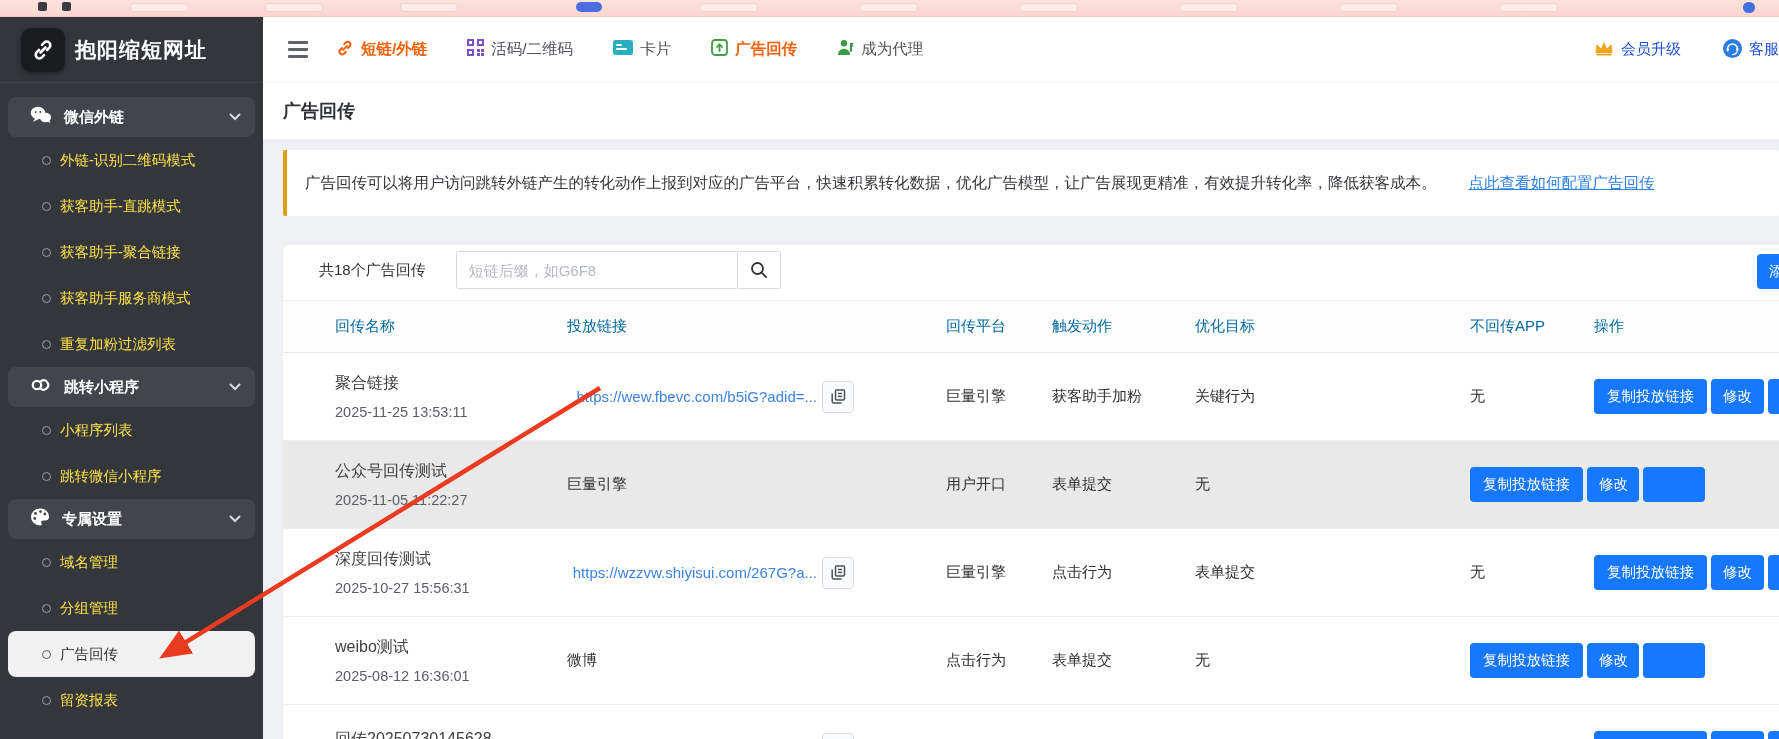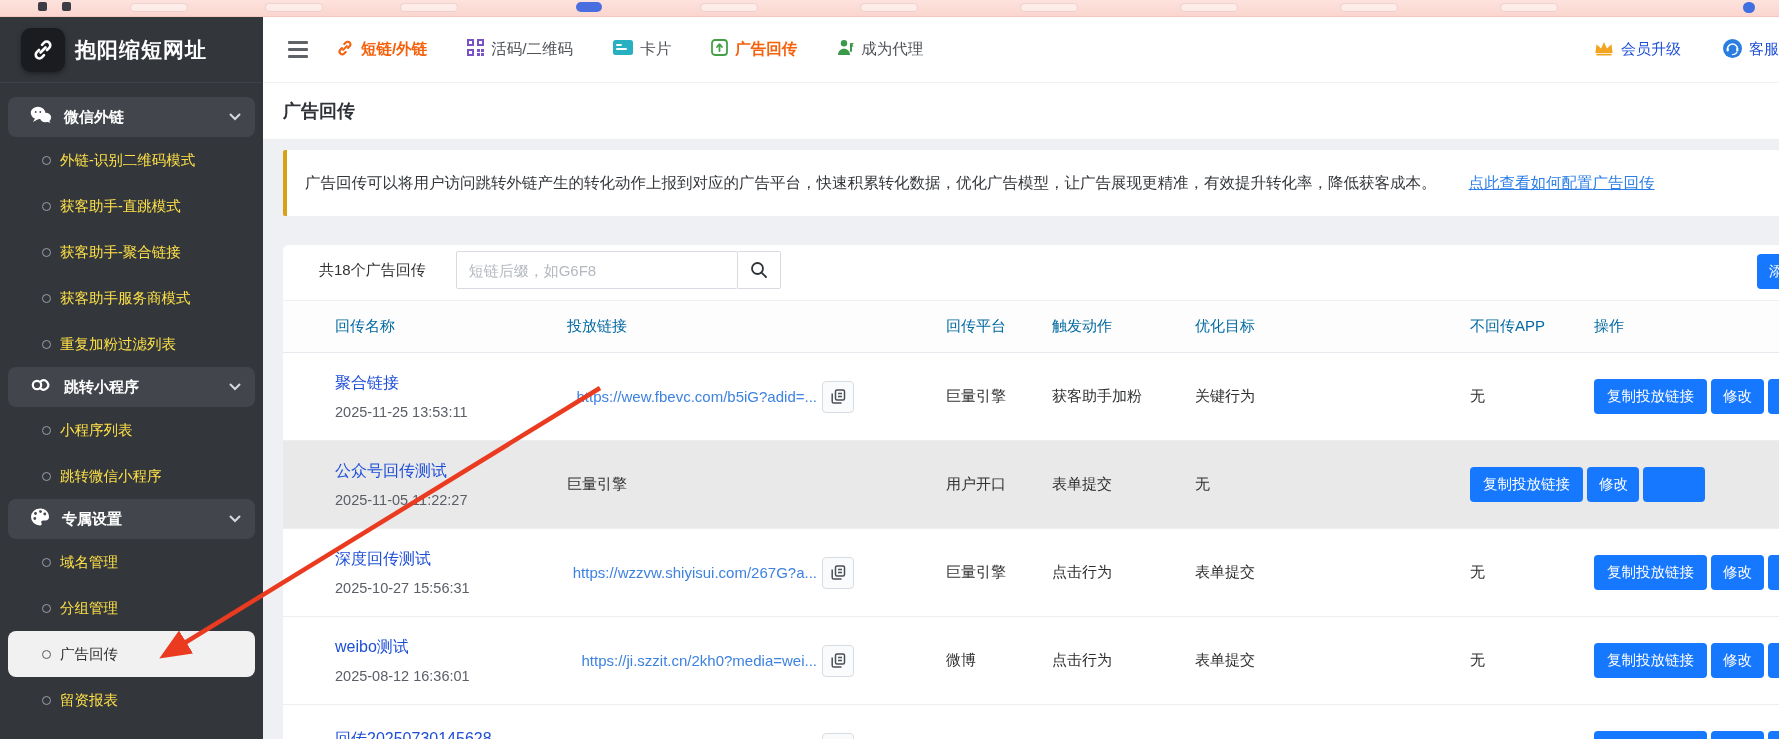--- a/index.html
+++ b/index.html
@@ -73,21 +73,21 @@
   
   .table { margin-top:11px; }
   .t-head, .t-row { display:grid; grid-template-columns:232px 379px 106px 143px 275px 124px auto;
     padding-left:52px; align-items:center; }
   .t-head { height:53px; border-top:1px solid #eef0f3; border-bottom:1px solid #e6e9ee; background:#fdfdfd; }
   .t-head > div { font-size:15px; font-weight:400; color:#0369a1; }
   .t-row { height:88px; border-bottom:1px solid #eceef2; background:#fff; }
   .t-row.hovered { background:#e9e9e9; }
   .cell-name { display:flex; flex-direction:column; justify-content:center; gap:10px; height:100%; }
   .t-row.partial .cell-name { justify-content:flex-start; padding-top:24px; }
-  .row-title { font-size:16px; color:#1d4ed8; }
+  .row-title { font-size:16px; color:#404040; }
   .row-date { font-size:14.5px; color:#5a5e66; }
   .cell-link { display:flex; align-items:center; }
   .link-text { font-size:15px; color:#3d82e0; cursor:pointer; width:250px; text-align:right; white-space:nowrap; overflow:hidden; }
   .copy-btn { width:32px; height:32px; margin-left:5px; border:1px solid #d8dce2; background:#fafbfc;
     border-radius:4px; display:flex; align-items:center; justify-content:center; cursor:pointer; flex:none; }
   .cell-plain { font-size:15px; color:#303133; }
   .cell-ops { display:flex; align-items:center; gap:4px; }
   .op-btn { height:35px; background:#1677ff; color:#fff; border:none; border-radius:4px;
     font-size:14.5px; padding:0 12px; cursor:pointer; white-space:nowrap; font-family:inherit; }
   .op-btn.copylink { min-width:113px; }
@@ -414,30 +414,20 @@
             <button class="op-btn edit">修改</button>
             <button class="op-btn more"></button>
           </div>
         </div>
 
         <div class="t-row">
           <div class="cell-name">
             <span class="row-title">weibo测试</span>
             <span class="row-date">2025-08-12 16:36:01</span>
           </div>
-          <div class="cell-link">
-            <a class="link-text">https://ji.szzit.cn/2kh0?media=wei...</a>
-            <button class="copy-btn">
-              <svg width="15" height="15" viewBox="0 0 15 15" fill="none" stroke="#4a4e55" stroke-width="1.5">
-                <rect x="4.5" y="1" width="9" height="10" rx="1.5"></rect>
-                <path d="M10.5 14 H2.8 A1.6 1.6 0 0 1 1.2 12.4 V4.5"></path>
-                <path d="M7 4.5 h4 M7 7.5 h4" stroke-width="1.3"></path>
-              </svg>
-            </button>
-          </div>
           <div class="cell-plain">微博</div>
           <div class="cell-plain">点击行为</div>
           <div class="cell-plain">表单提交</div>
           <div class="cell-plain">无</div>
           <div class="cell-ops">
             <button class="op-btn copylink">复制投放链接</button>
             <button class="op-btn edit">修改</button>
             <button class="op-btn more"></button>
           </div>
         </div>

